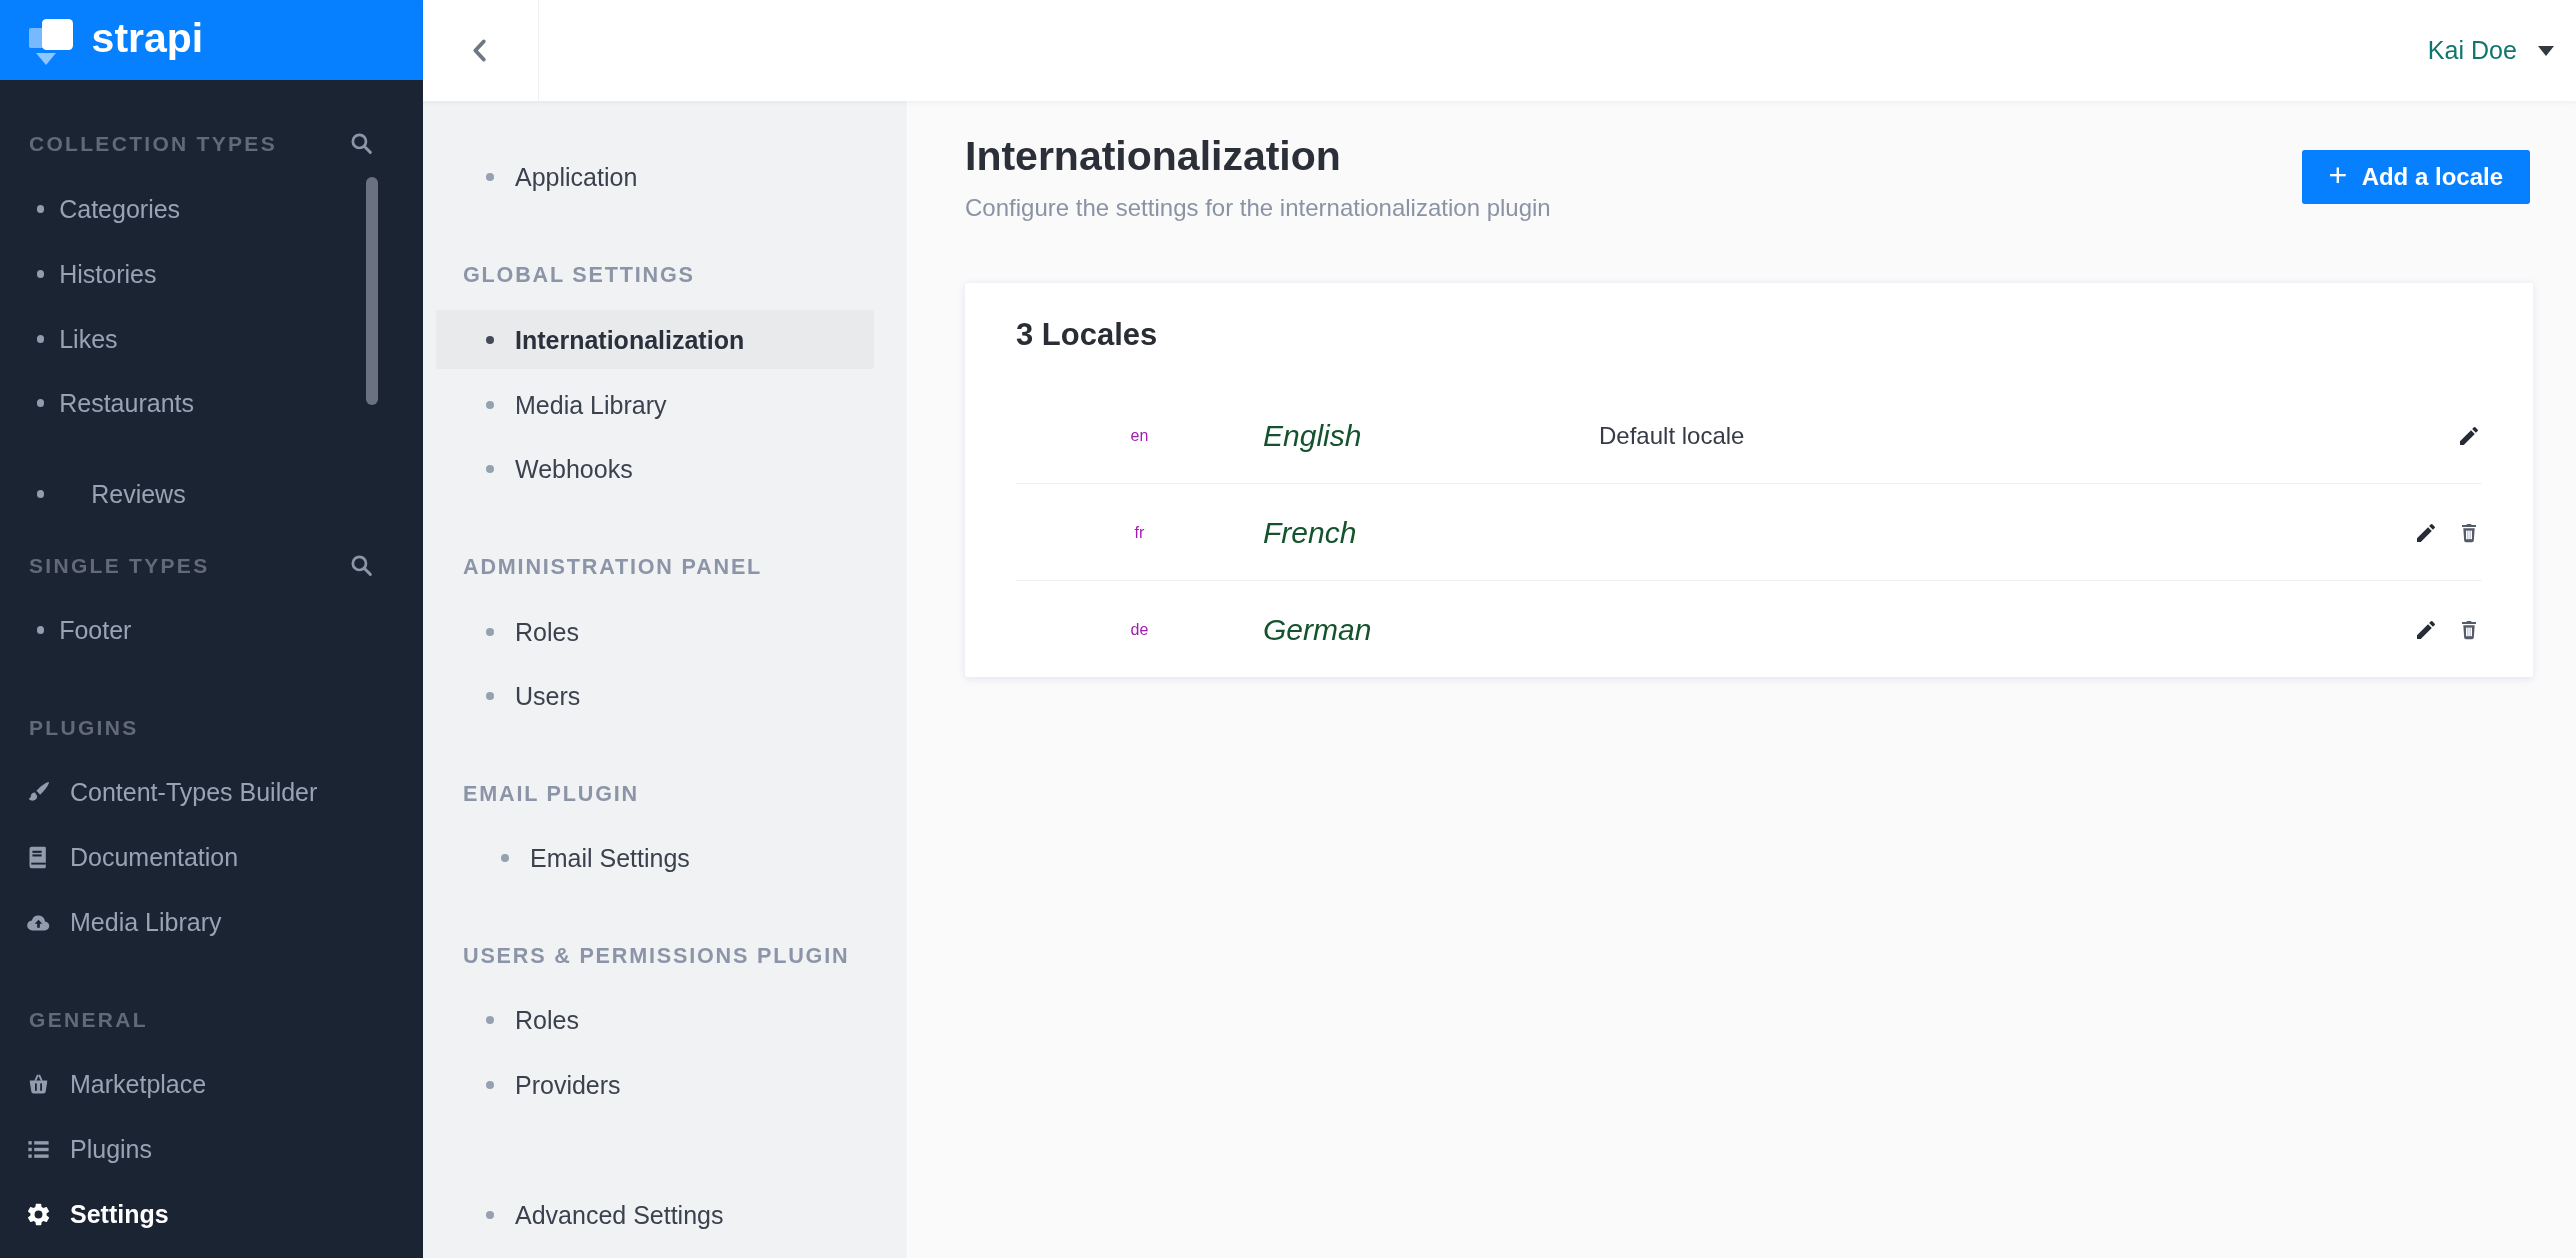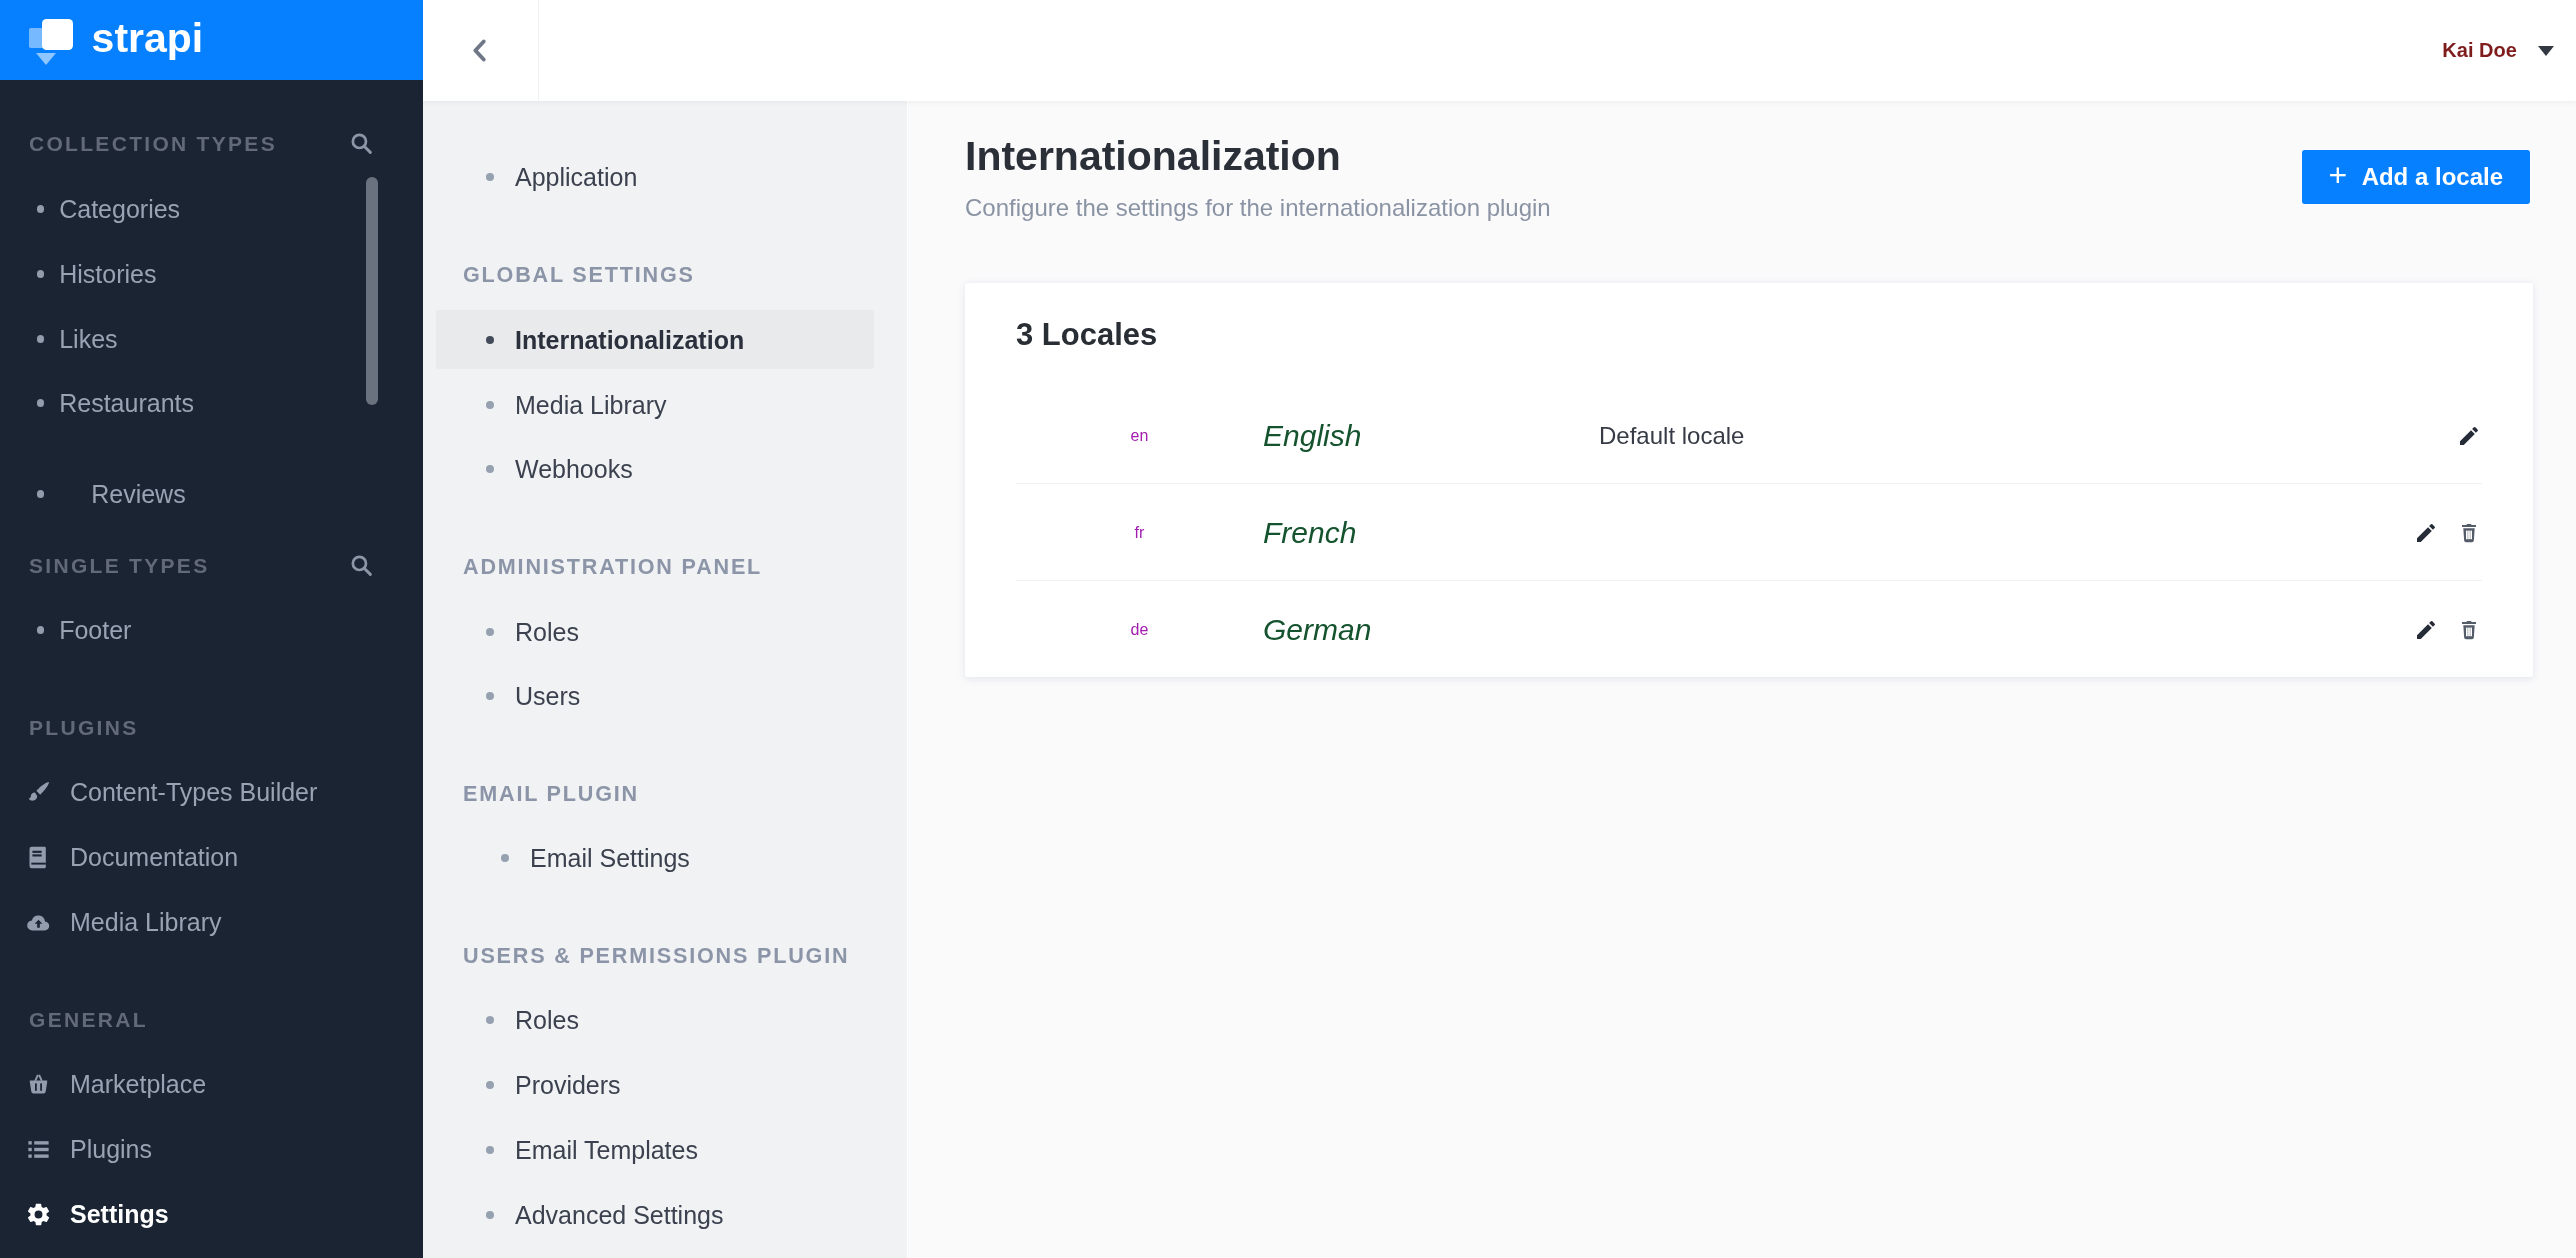--- a/index.html
+++ b/index.html
@@ -29,21 +29,21 @@
   .sb-item.active .lbl { color:#ffffff; font-weight:600; }
   .sb-item.active .ic { color:#ffffff; }
   .sb-scrollbar { position:absolute; left:366px; top:177px; width:11.7px; height:228px; border-radius:6.3px; background:#6a7280; cursor:grab; }
 
   
   .topbar { position:absolute; left:423px; top:0; width:2153px; height:101px; background:#ffffff;
             box-shadow:0 1.8px 5.4px rgba(20,30,50,0.06); z-index:5; }
   .back-btn { position:absolute; left:0; top:0; width:116px; height:101px; background:#ffffff;
               border:none; border-right:0.9px solid #f0f1f3; display:flex; align-items:center; justify-content:center; cursor:pointer; color:#6f7685; }
   .user { position:absolute; right:21.6px; top:0; height:101px; display:flex; align-items:center; cursor:pointer; }
-  .user-name { color:#7f1d1d; font-size:20px; font-weight:700; }
+  .user-name { color:#0f766e; font-size:25px; font-weight:400; }
   .caret { width:0; height:0; margin-left:21.6px; border-left:8px solid transparent; border-right:8px solid transparent; border-top:10px solid #333843; }
 
   
   .settings-nav { position:absolute; left:423px; top:101px; width:484px; height:1158px; background:#f1f2f4; }
   .sn-header { position:absolute; left:40px; height:25px; display:flex; align-items:center;
                color:#8b95a7; font-size:21.6px; font-weight:bold; letter-spacing:1.8px; white-space:nowrap; }
   .sn-item { position:absolute; left:0; width:484px; height:40px; display:flex; align-items:center; cursor:pointer; }
   .sn-item .dot { width:8px; height:8px; border-radius:50%; background:#95a0b0; margin-left:63px; flex:0 0 auto; }
   .sn-item .lbl { margin-left:21px; color:#3b414e; font-size:25px; white-space:nowrap; }
   .sn-active-bg { position:absolute; left:12.6px; width:438px; height:59px; background:#e9eaec; border-radius:2.7px; }
@@ -242,24 +242,20 @@
       </div>
       <div class="sn-header" style="top: 842px;">USERS &amp; PERMISSIONS PLUGIN</div>
       <div class="sn-item" style="top: 899px;">
         <span class="dot"></span>
         <span class="lbl">Roles</span>
       </div>
       <div class="sn-item" style="top: 964px;">
         <span class="dot"></span>
         <span class="lbl">Providers</span>
       </div>
-      <div class="sn-item" style="top: 1029px;">
-        <span class="dot"></span>
-        <span class="lbl">Email Templates</span>
-      </div>
       <div class="sn-item" style="top: 1094px;">
         <span class="dot"></span>
         <span class="lbl">Advanced Settings</span>
       </div>
     </nav>
 
   <main class="main">
     <h1 class="page-title">Internationalization</h1>
     <p class="page-subtitle">Configure the settings for the internationalization plugin</p>
     <button class="add-btn">

